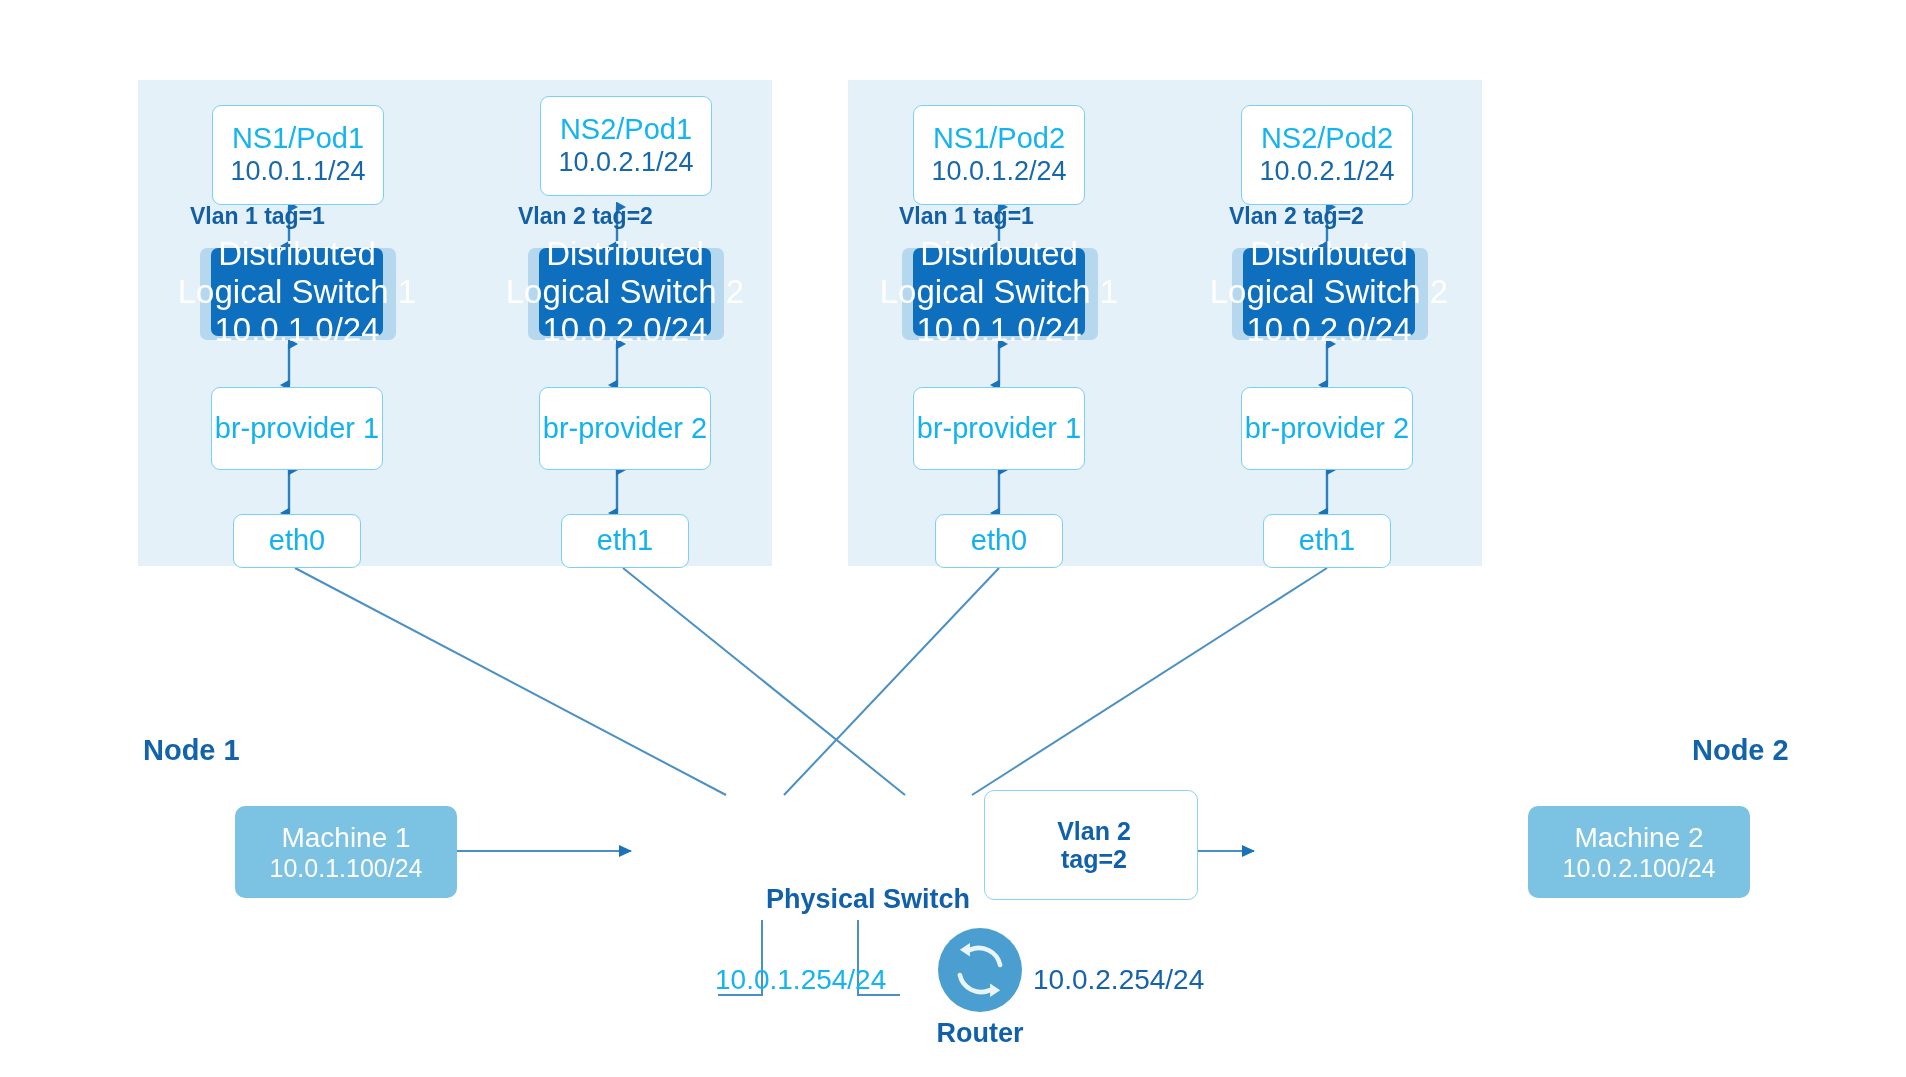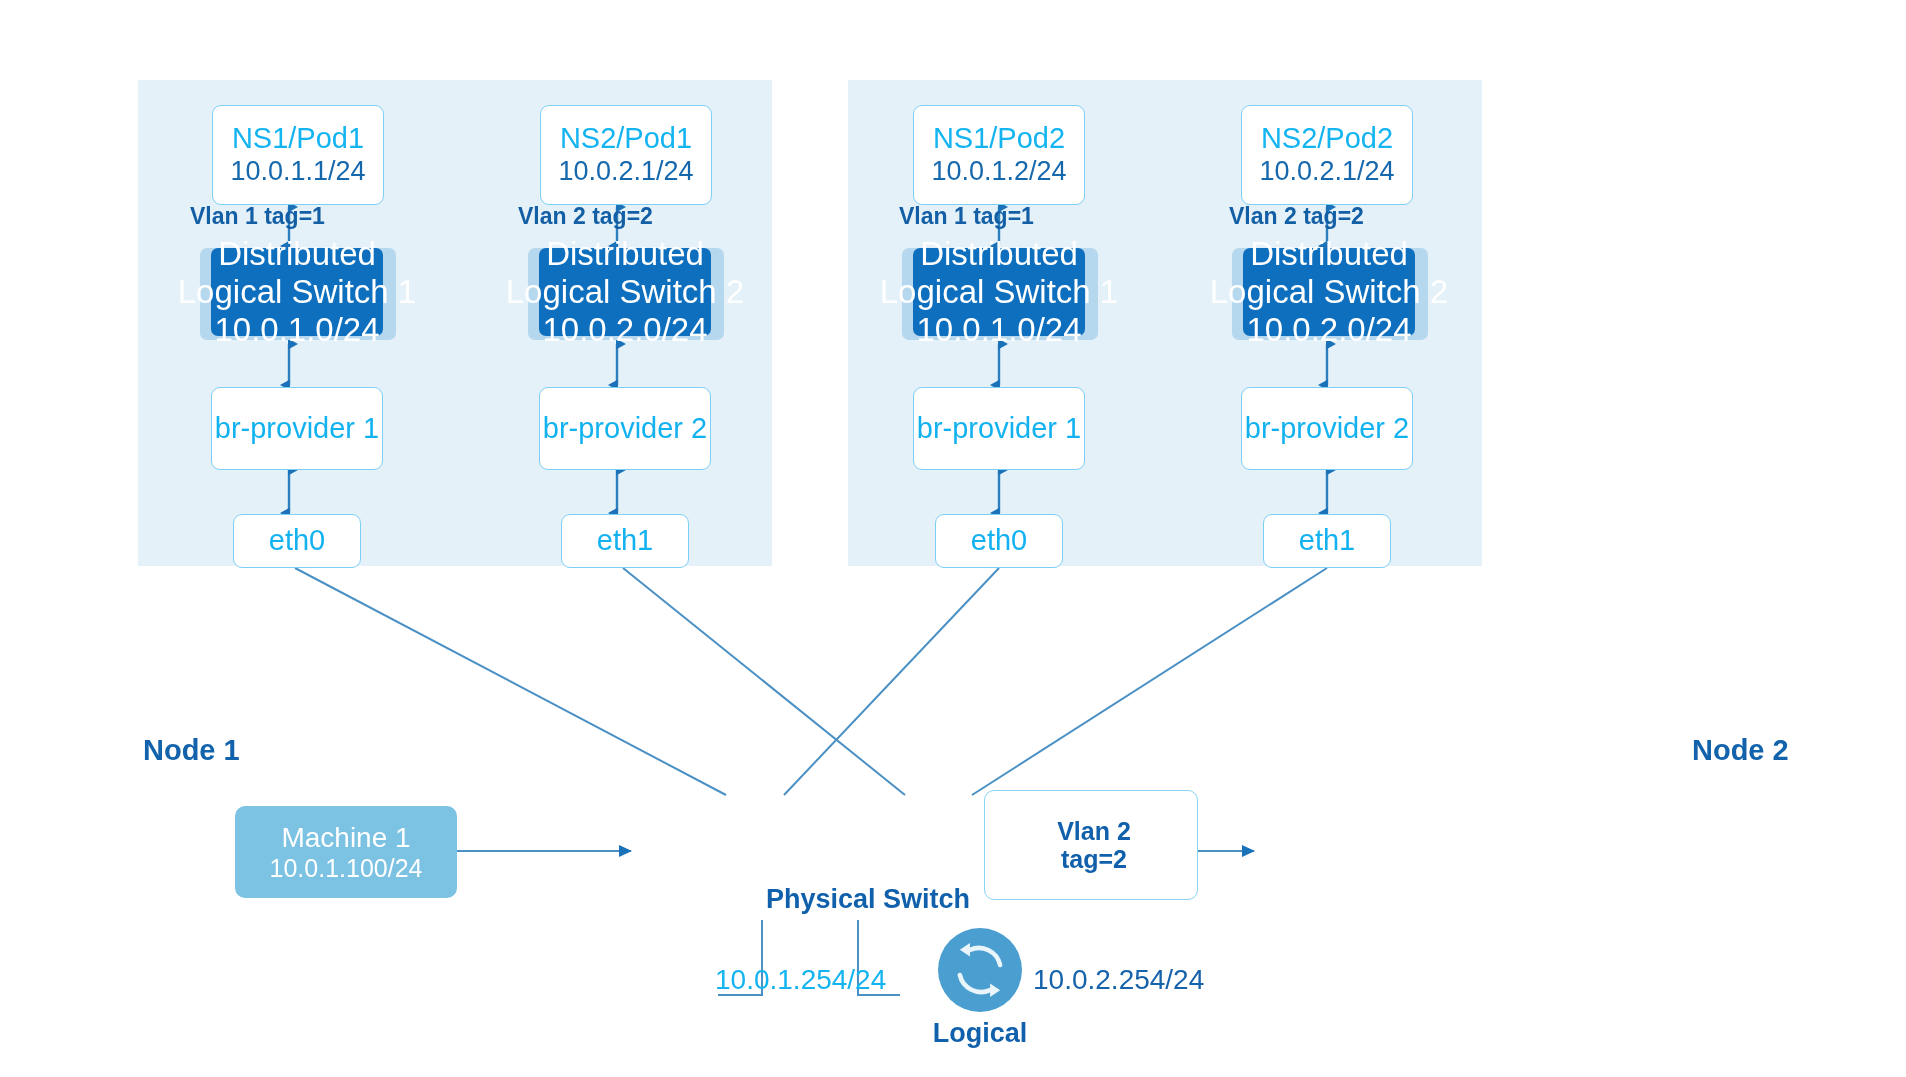--- a/index.html
+++ b/index.html
@@ -257,21 +257,21 @@
     <div>Logical Switch 1</div>
     <div>10.0.1.0/24</div>
   </div>
   <div class="box iface-box" style="left:211px; top:387px; width:172px; height:83px;">
     <div class="iface-label">br-provider 1</div>
   </div>
   <div class="box iface-box" style="left:233px; top:514px; width:128px; height:54px;">
     <div class="iface-label">eth0</div>
   </div>
 
-  <div class="box pod-box" style="left:540px; top:105px; width:172px; height:100px;">
+  <div class="box pod-box" style="left:540px; top:96px; width:172px; height:100px;">
     <div class="pod-title">NS2/Pod1</div>
     <div class="pod-ip">10.0.2.1/24</div>
   </div>
   <div class="vlan-caption" style="left:474px; top:203px;">Vlan 2 tag=2</div>
   <div class="dls-back" style="left:528px; top:248px; width:196px; height:92px;"></div>
   <div class="dls-front" style="left:539px; top:248px; width:172px; height:88px;">
     <div>Distributed</div>
     <div>Logical Switch 2</div>
     <div>10.0.2.0/24</div>
   </div>
@@ -318,34 +318,38 @@
     <div class="iface-label">eth1</div>
   </div>
 
   <div class="node-caption" style="left:143px; top:718px;">Node 1</div>
   <div class="node-caption" style="left:1692px; top:718px;">Node 2</div>
 
   <div class="machine-box" style="left:235px; top:806px; width:222px; height:92px;">
     <div class="machine-name">Machine 1</div>
     <div class="machine-ip">10.0.1.100/24</div>
   </div>
+  <div class="machine-box" style="left:1528px; top:806px; width:222px; height:92px;">
+    <div class="machine-name">Machine 2</div>
+    <div class="machine-ip">10.0.2.100/24</div>
+  </div>
 
   <div class="vlan-port" style="left:984px; top:790px; width:214px; height:110px;padding-left:6px;">
     <div>Vlan 2</div>
     <div>tag=2</div>
   </div>
   <div class="switch-caption" style="left:868px; top:884px; transform:translateX(-50%);">Physical Switch</div>
 
   <svg class="router-icon" viewBox="0 0 100 100" xmlns="http://www.w3.org/2000/svg" style="left:938px; top:928px;">
     <circle cx="50" cy="50" r="50" fill="#4a9fd0"></circle>
     <g fill="none" stroke="#eaf4fb" stroke-width="5.5" stroke-linecap="round">
       <path d="M26 56 A26 26 0 0 0 62 74"></path>
       <path d="M74 44 A26 26 0 0 0 38 26"></path>
     </g>
     <path d="M38 18 L38 34 L26 26 Z" fill="#eaf4fb"></path>
     <path d="M62 82 L62 66 L74 74 Z" fill="#eaf4fb"></path>
   </svg>
-  <div class="router-caption" style="left:980px; top:1018px; transform:translateX(-50%);">Logical</div>
+  <div class="router-caption" style="left:980px; top:1018px; transform:translateX(-50%);">Router</div>
   <div class="router-ip left" style="left:715px; top:964px;">10.0.1.254/24</div>
   <div class="router-ip right" style="left:1033px; top:964px;">10.0.2.254/24</div>
 
   <div class="bottom-band"></div>
 </div>
 
 </body></html>

